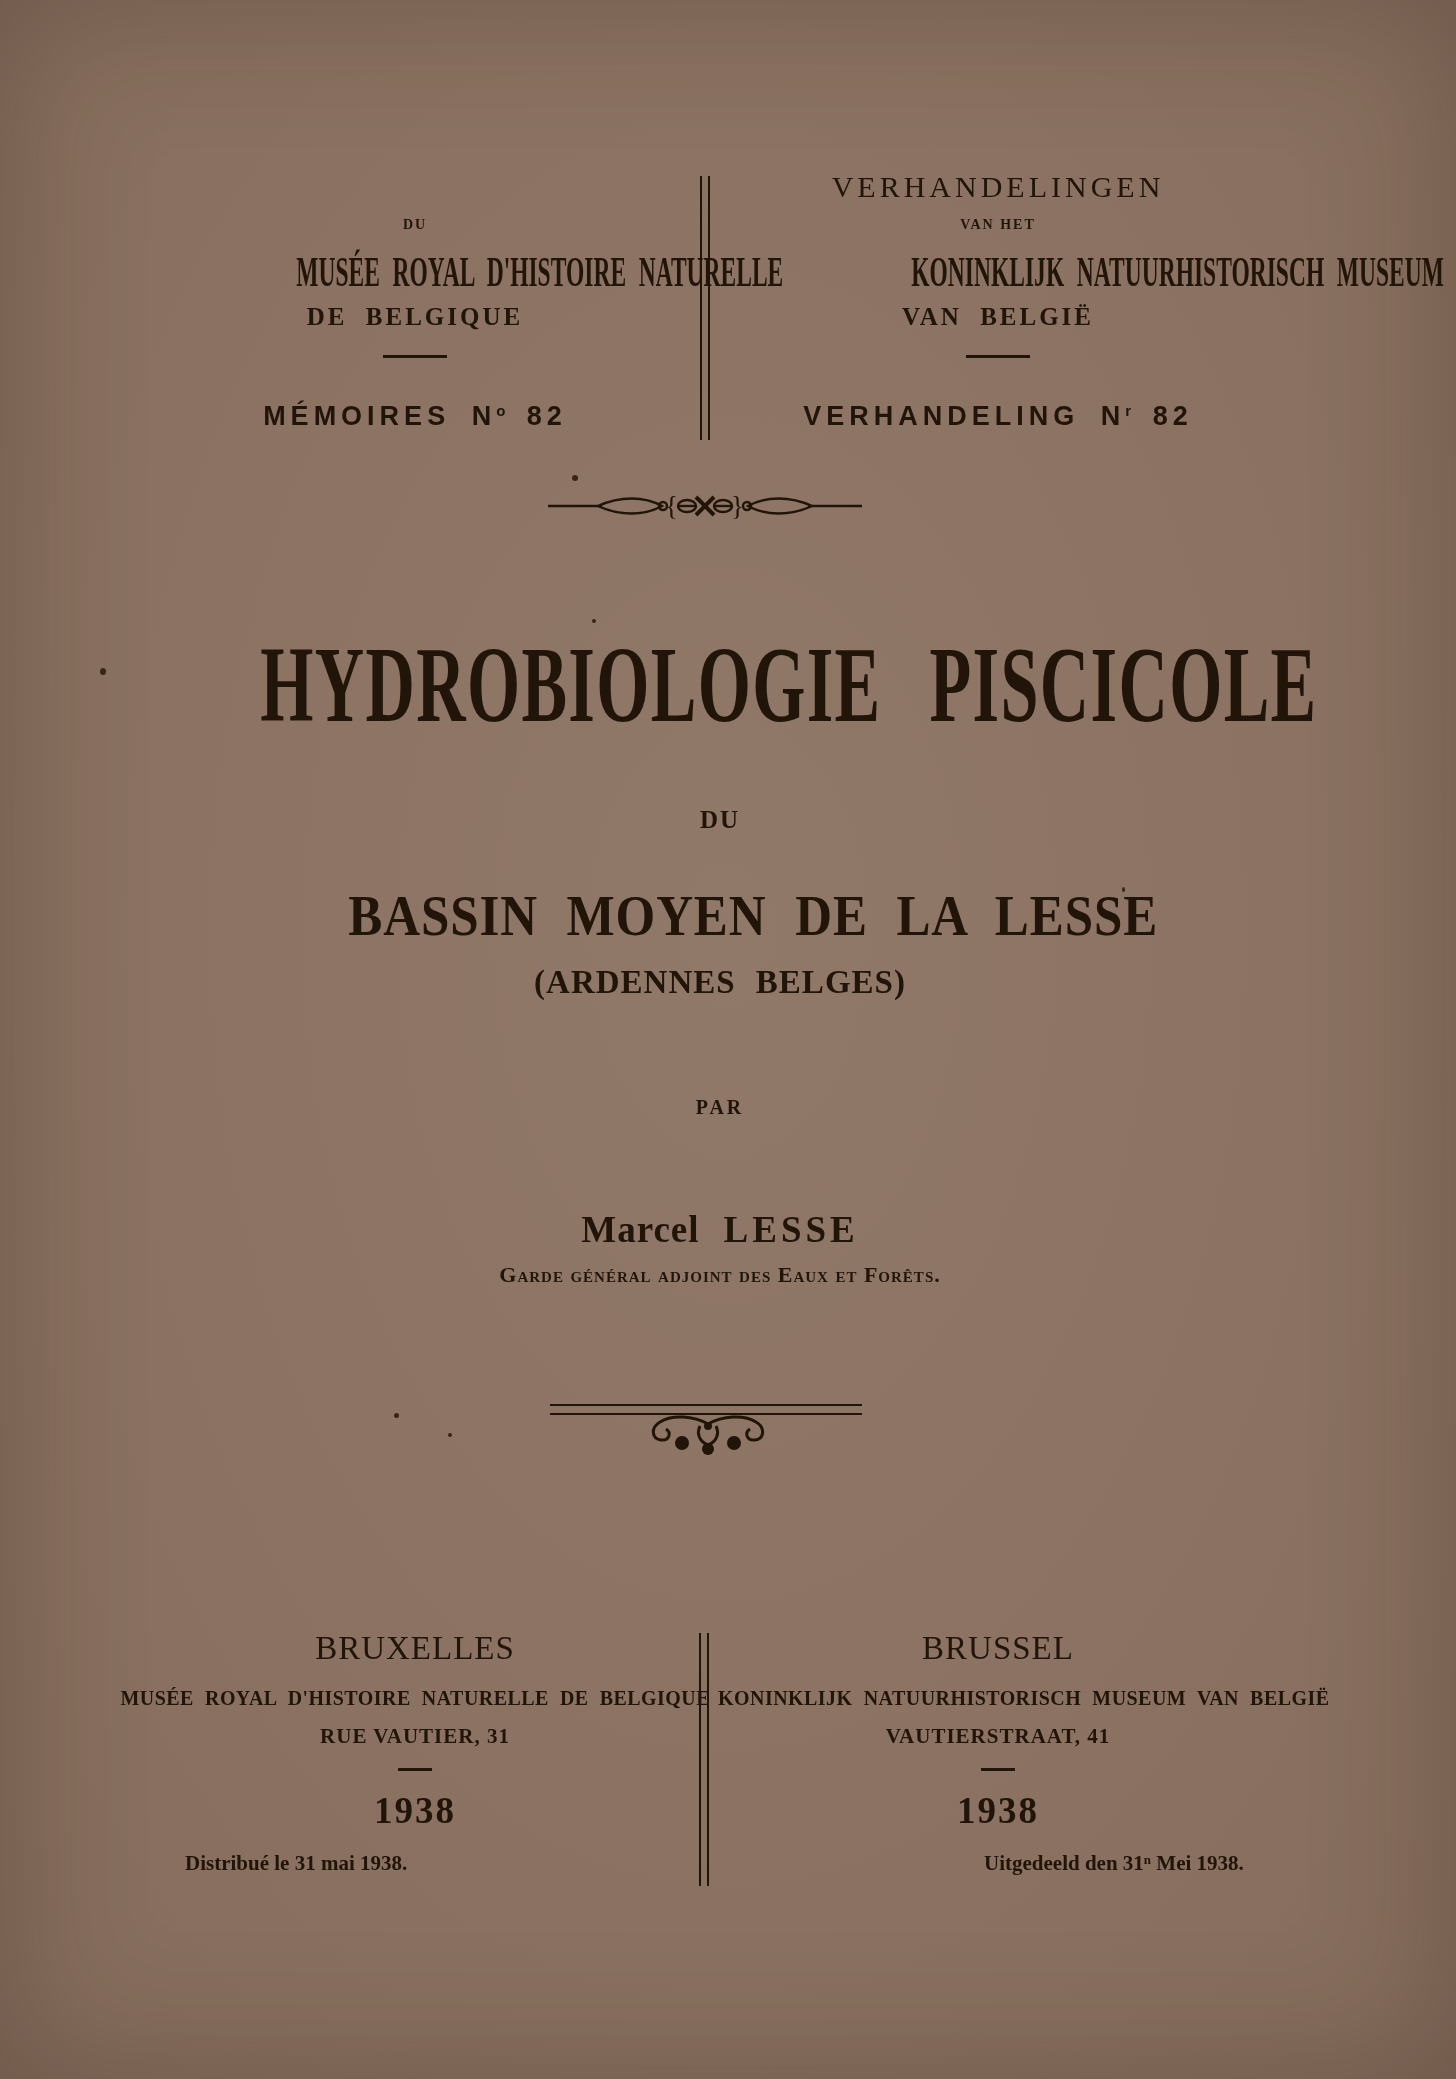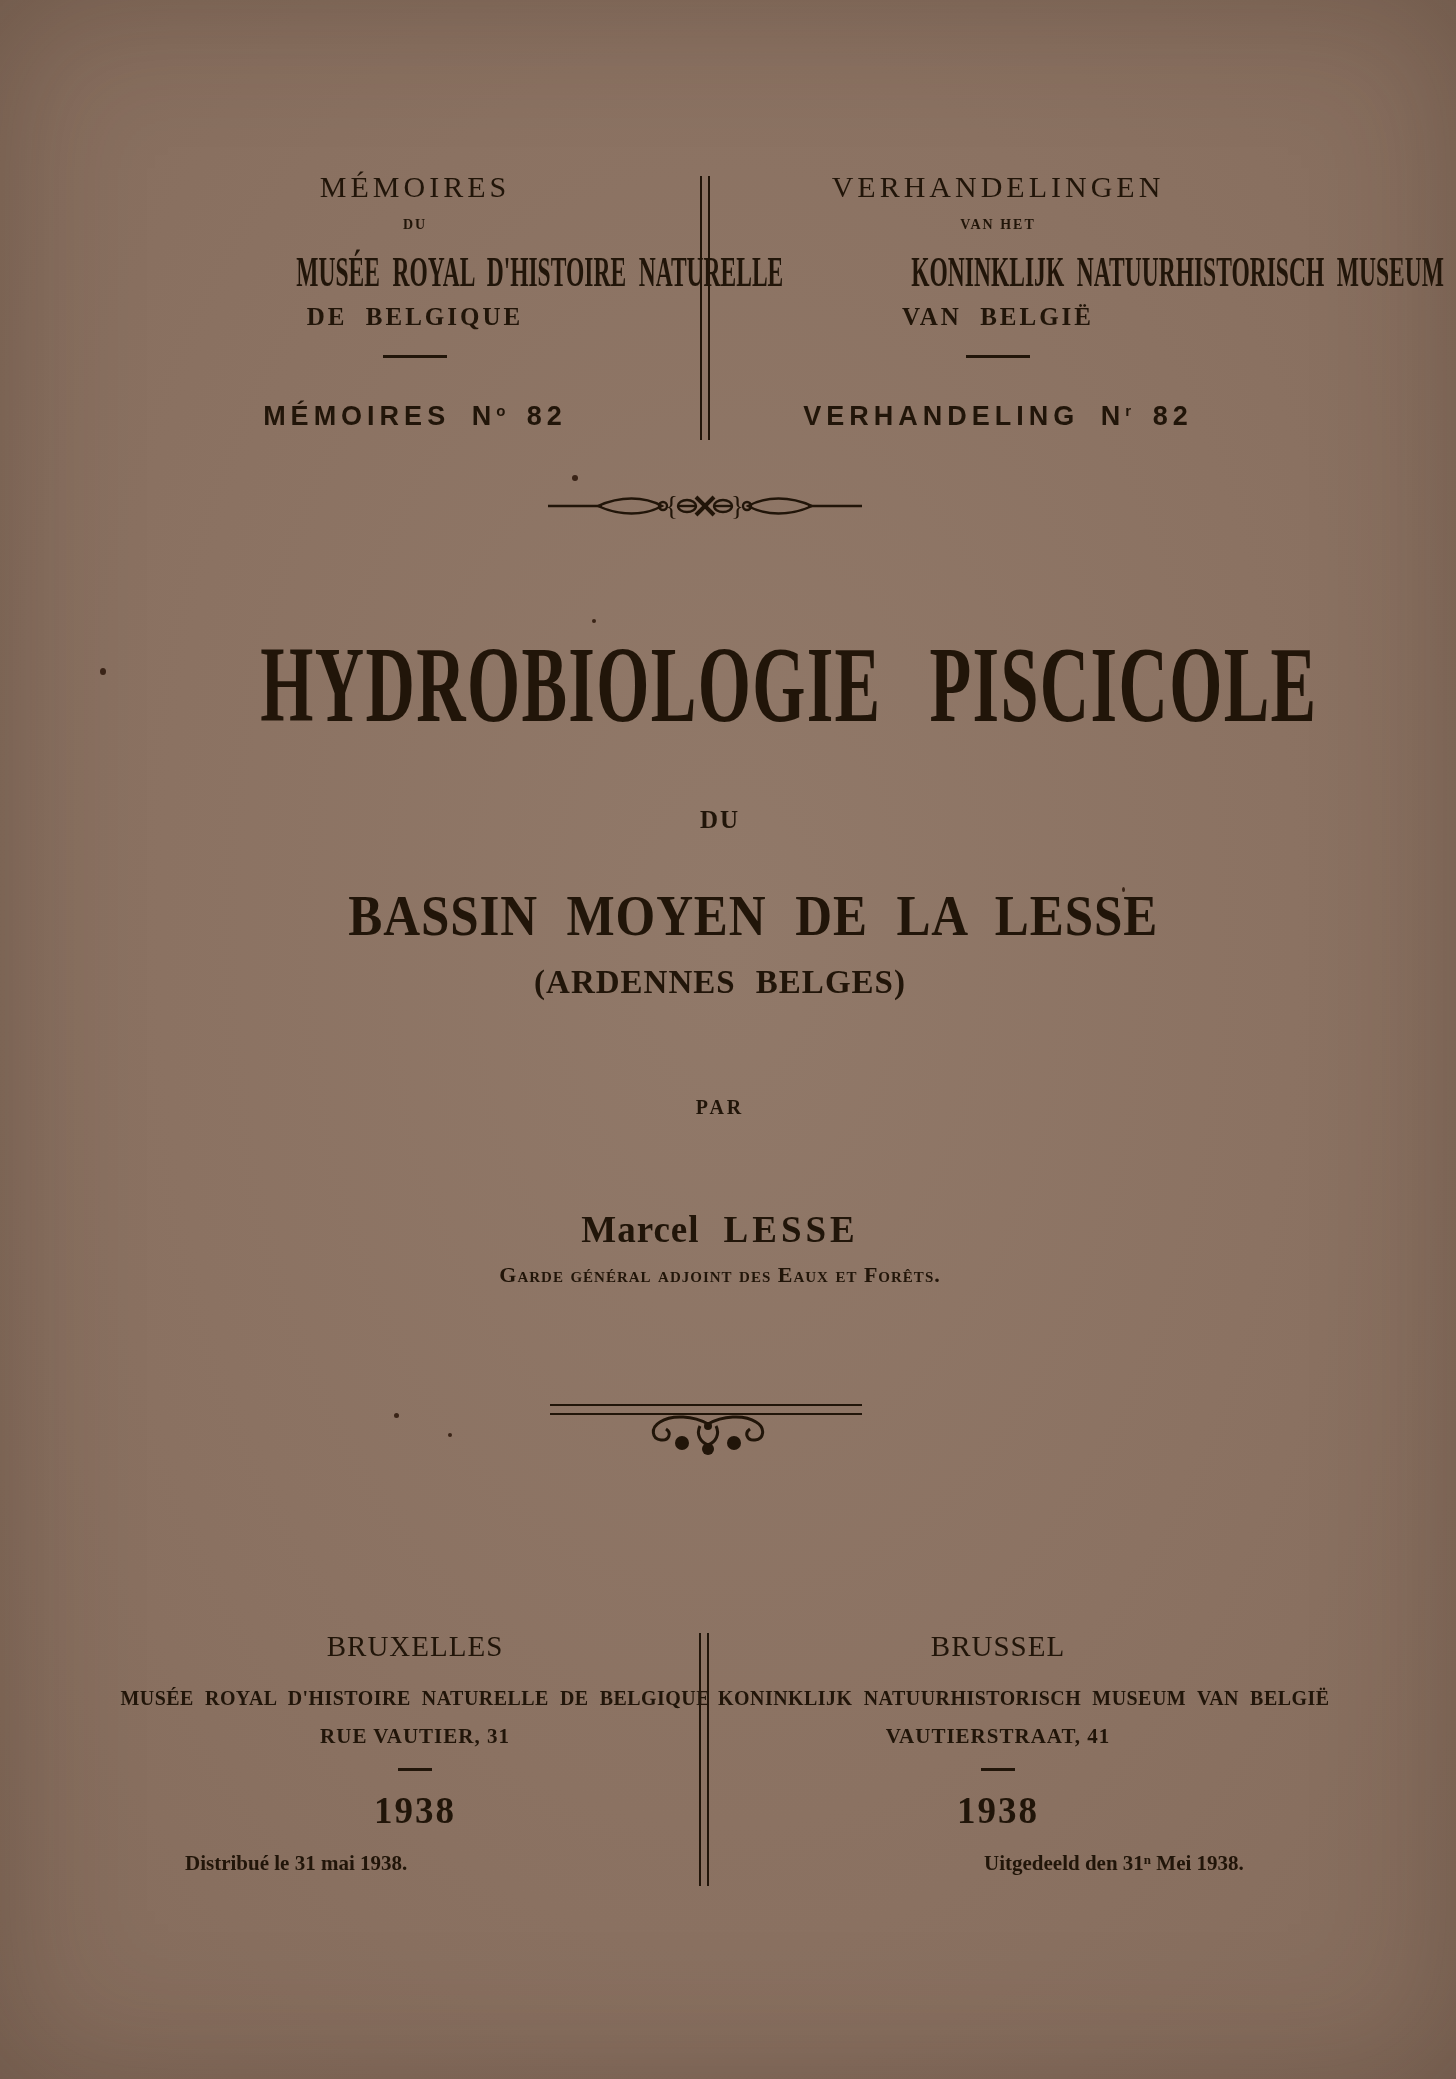--- a/index.html
+++ b/index.html
@@ -44,21 +44,21 @@
   .author .first{letter-spacing:1px;}
   .author .last{margin-left:24px;letter-spacing:4px;}
   .author-title{top:1262px;font-size:22px;font-weight:700;font-variant:small-caps;letter-spacing:1px;}
 
   
   .orn1{position:absolute;left:548px;top:489px;}
   .dbl-rule{position:absolute;left:550px;top:1404px;width:312px;height:7px;border-top:2px solid #211509;border-bottom:2px solid #211509;}
   .floral{position:absolute;left:642px;top:1412px;}
 
   
-  .city{top:1630px;font-size:29px;letter-spacing:1px;font-family:Liberation Serif, serif;}
+  .city{top:1630px;font-size:33px;letter-spacing:1px;font-family:Liberation Serif, serif;}
   .imp-inst{top:1686px;font-size:21px;font-weight:700;}
   .imp-inst .squeeze{display:inline-block;transform:scaleX(.95);transform-origin:50% 50%;letter-spacing:.5px;word-spacing:6px;}
   .address{top:1724px;font-size:21px;font-weight:700;letter-spacing:1px;text-align:center;}
   .dash{position:absolute;top:1768px;width:34px;height:3px;background:#211509;}
   .dash.l{left:398px;} .dash.r{left:981px;}
   .year{top:1789px;font-size:37px;font-weight:700;letter-spacing:2px;}
   .dist{position:absolute;top:1851px;font-size:21px;font-weight:700;text-align:left;}
   .dist.l{left:185px;}
   .dist.r{left:984px;}
   .dist sup{font-size:13px;vertical-align:6px;}
@@ -70,21 +70,20 @@
   .s4{left:394px;top:1413px;width:5px;height:5px;}
   .s5{left:448px;top:1433px;width:4px;height:4px;}
   .s6{left:592px;top:619px;width:4px;height:4px;}
   svg{display:block;}
 </style>
 </head>
 <body>
 
 <div class="page">
 
-  <div class="line col-l series">MÉMOIRES</div>
   <div class="line col-l of-line">DU</div>
   <div class="line col-l inst">
     <span class="squeeze">MUSÉE ROYAL D'HISTOIRE NATURELLE</span>
   </div>
   <div class="line col-l country">DE BELGIQUE</div>
   <div class="mrule l"></div>
   <div class="line col-l issue"><span>MÉMOIRES N</span><sup>o</sup><span> 82</span></div>
 
   <div class="line col-r series">VERHANDELINGEN</div>
   <div class="line col-r of-line">VAN HET</div>

